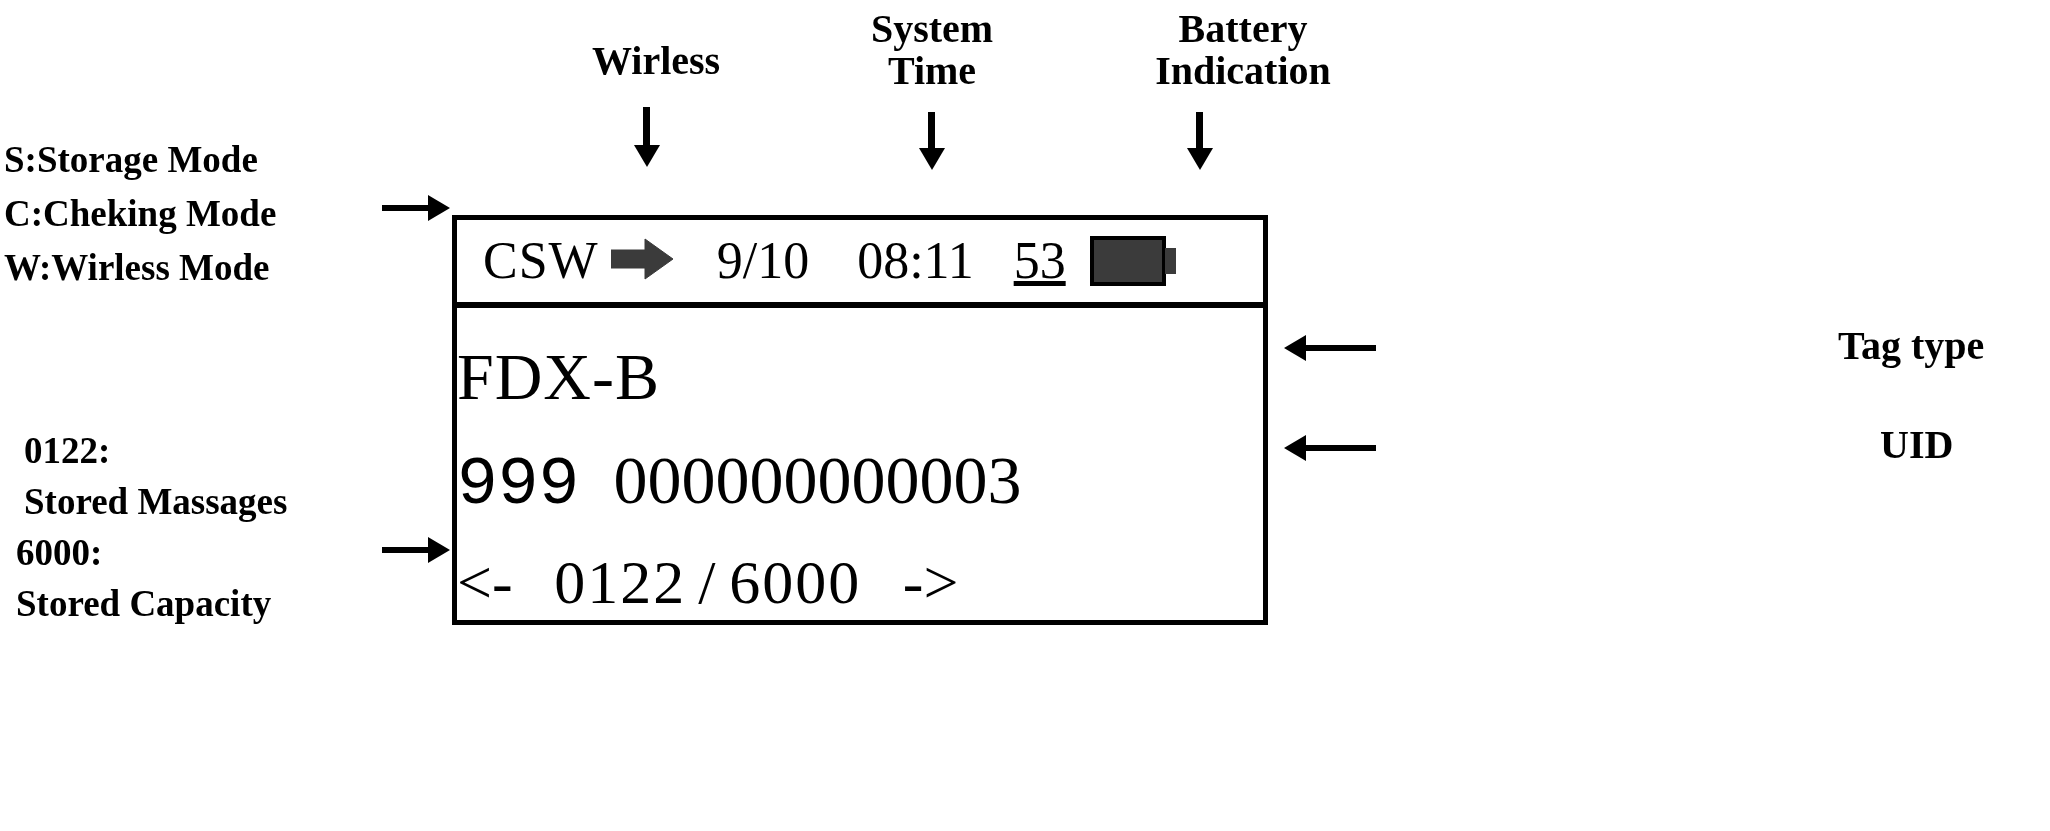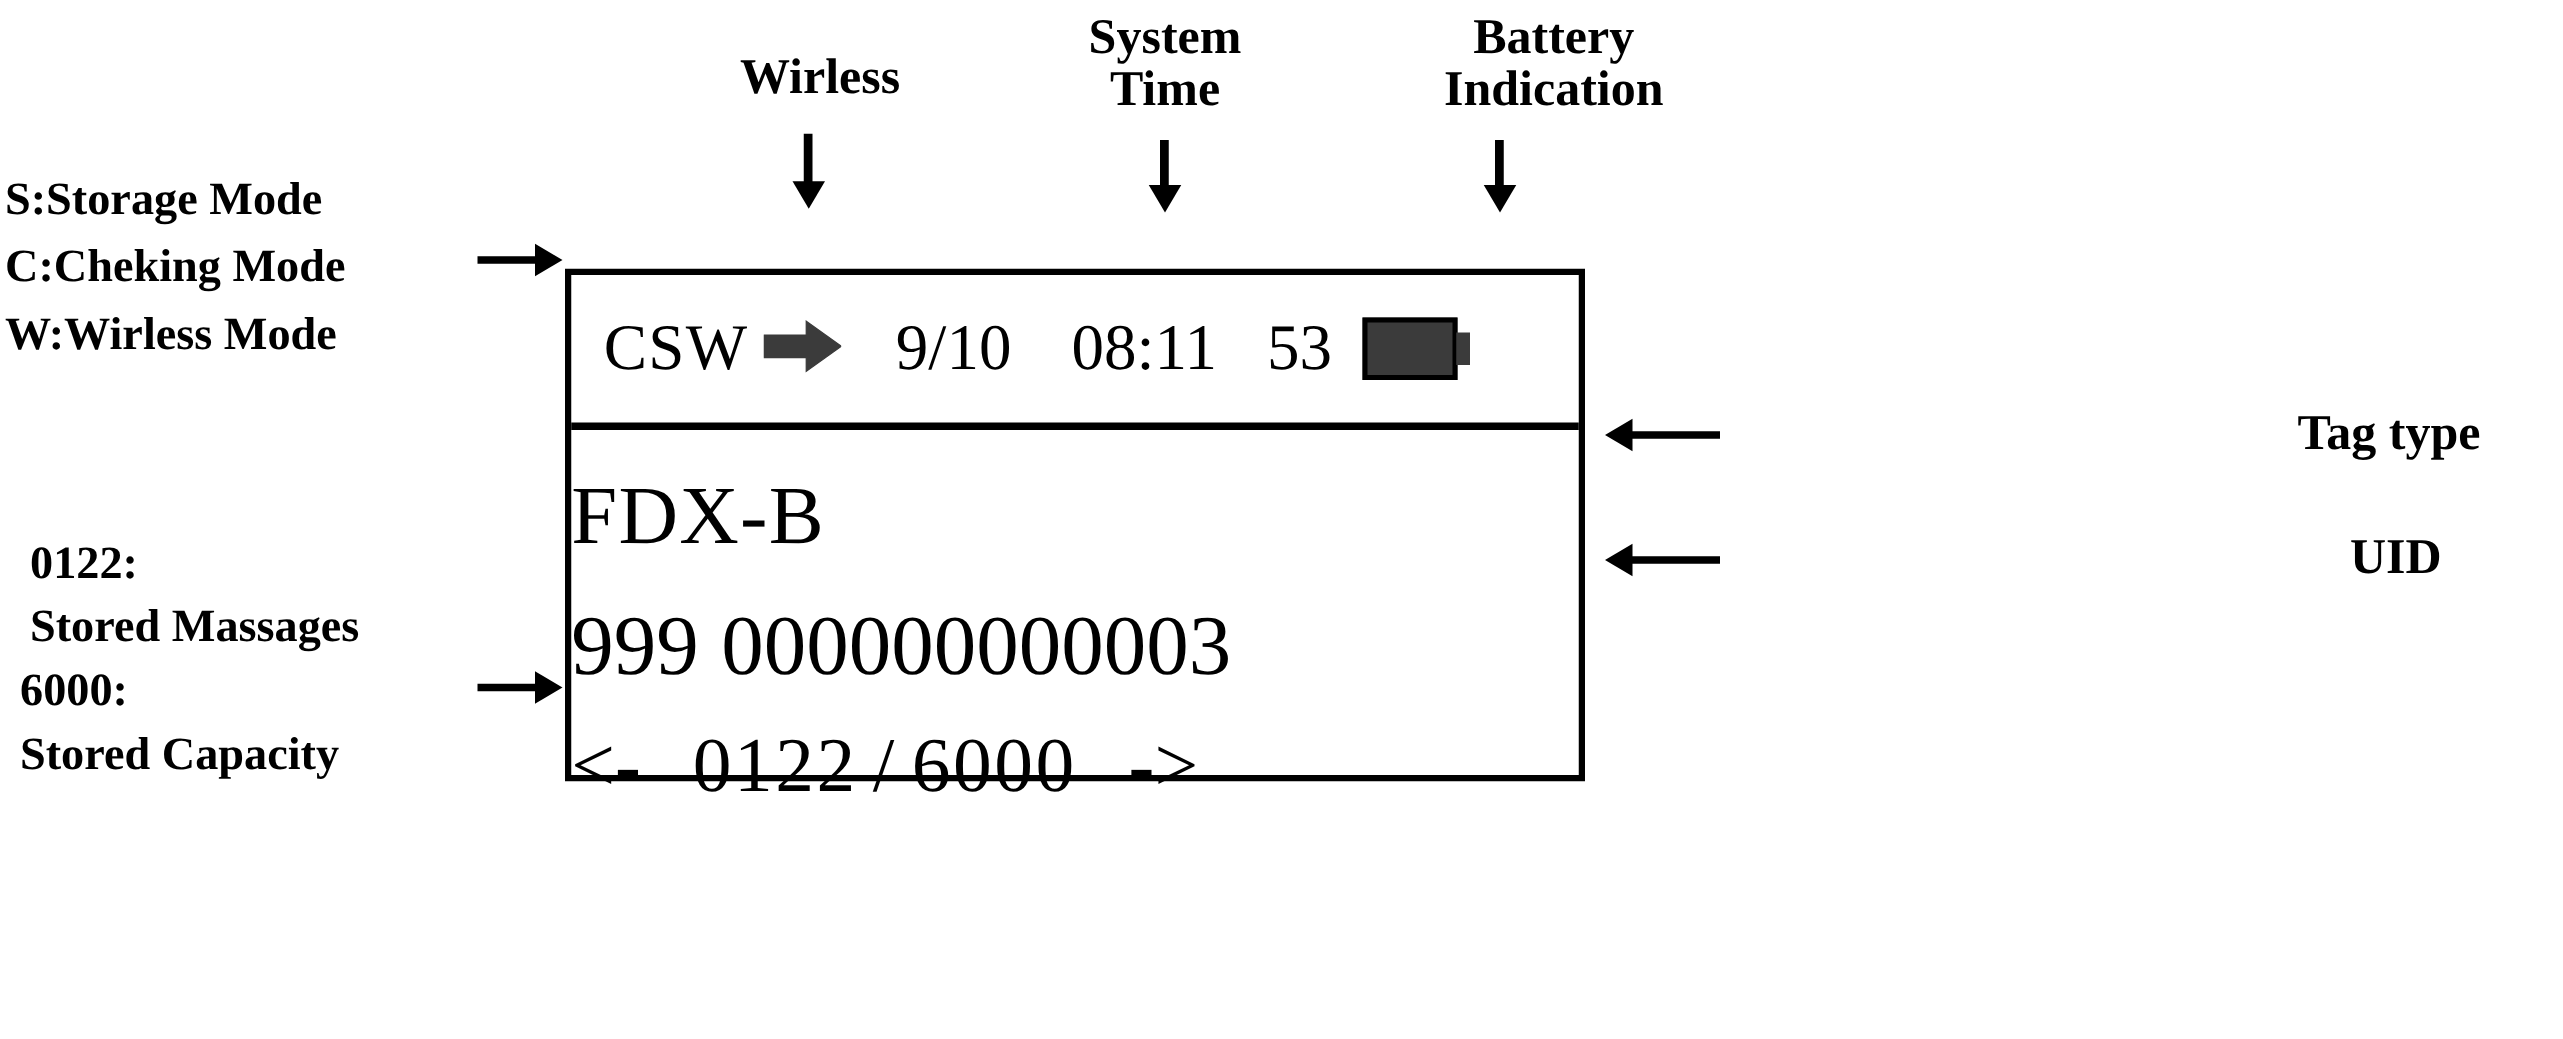--- a/index.html
+++ b/index.html
@@ -153,21 +153,21 @@
     top: 215px;
     width: 816px;
     height: 410px;
     border: 5px solid #000;
     box-sizing: border-box;
     background: #ffffff;
   }
 
   #lcd-statusbar {
     position: relative;
-    height: 124px;
+    height: 88px;
     border-bottom: 6px solid #000;
     box-sizing: border-box;
     display: flex;
     align-items: center;
     padding-left: 26px;
     padding-right: 16px;
   }
 
   #lcd-mode {
     font-size: 52px;
@@ -190,20 +190,21 @@
   }
   #lcd-time {
     font-size: 52px;
     line-height: 1;
     margin-right: 40px;
   }
   #lcd-batt-pct {
     font-size: 52px;
     line-height: 1;
     margin-right: 24px;
+    text-decoration: underline;
   }
 
   
   #battery-icon {
     position: relative;
     width: 86px;
     height: 50px;
     flex: 0 0 auto;
   }
   #battery-icon .body {
@@ -235,21 +236,21 @@
     line-height: 1;
     padding-top: 36px;
     letter-spacing: 1px;
   }
   #lcd-uid {
     font-size: 68px;
     line-height: 1;
     padding-top: 36px;
     letter-spacing: 0px;
   }
-  #lcd-uid .uid-country { margin-right: 18px; }
+  #lcd-uid .uid-country { margin-right: 34px; font-family: Liberation Mono, monospace; }
   #lcd-counter {
     font-size: 62px;
     line-height: 1;
     padding-top: 32px;
     letter-spacing: 2px;
   }
   #lcd-counter .nav { letter-spacing: 0px; }
   #lcd-counter .sep { margin: 0 12px; }
 </style>
 </head>

